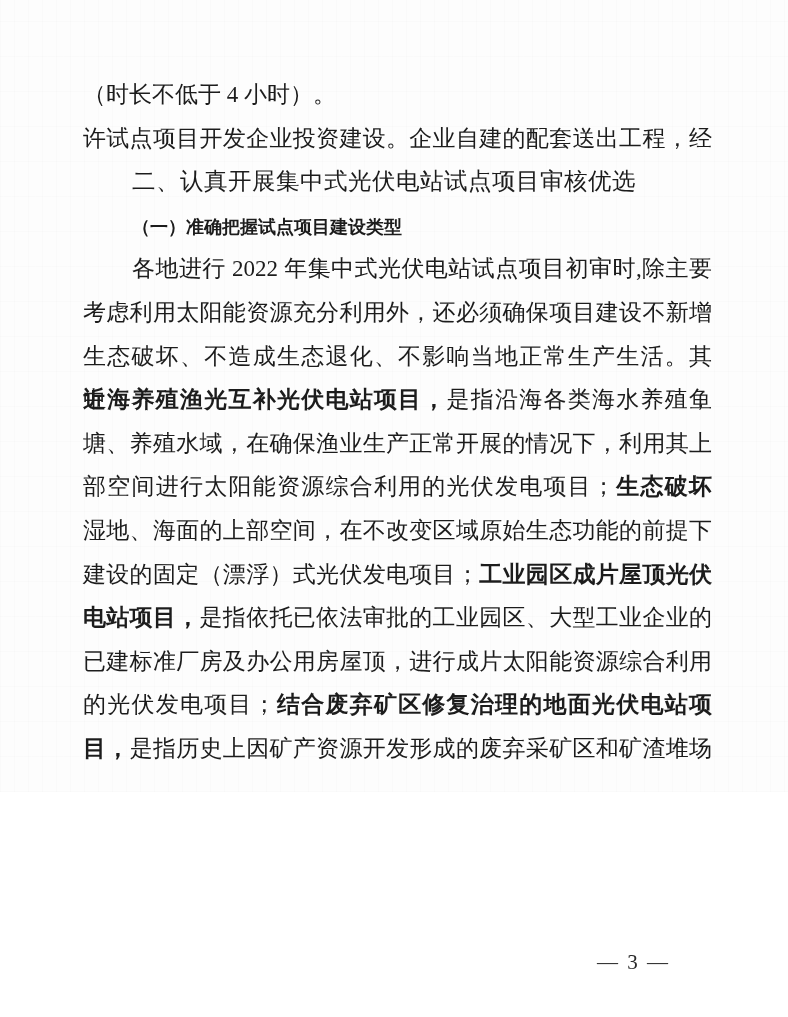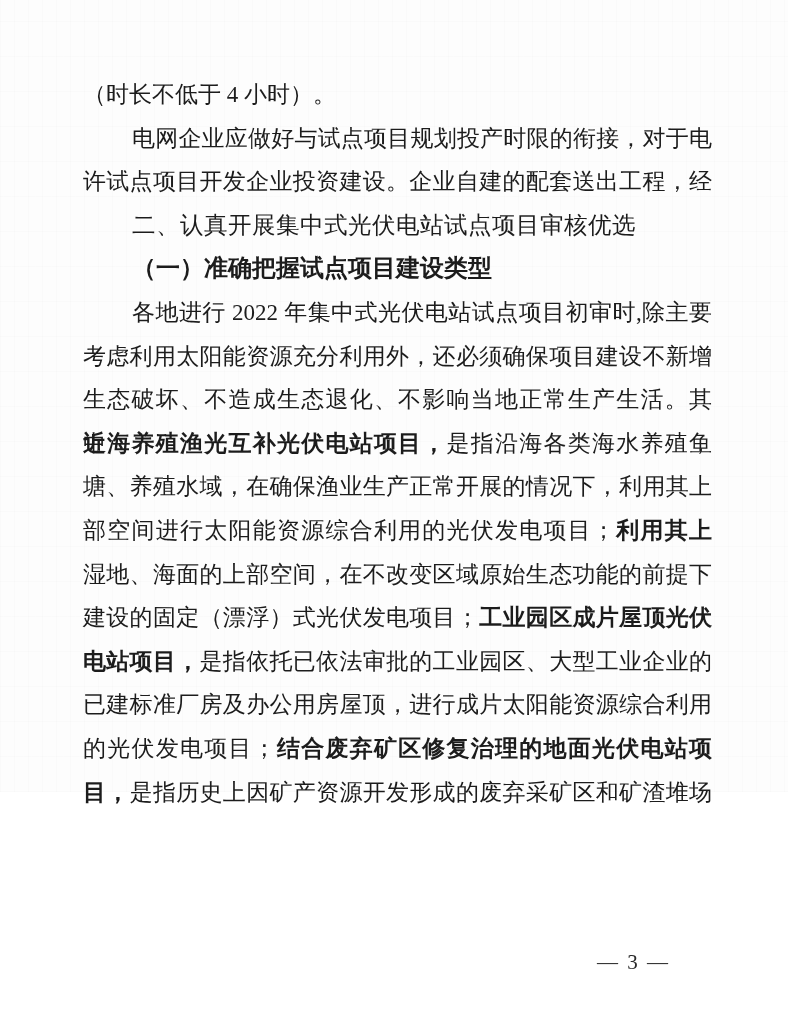--- a/index.html
+++ b/index.html
@@ -25,48 +25,47 @@
     text-align:left;
   }
   .line.indent { text-indent:49px; }
   .line.justify { text-align:justify; text-align-last:justify; }
   .line.heading1 .seg {
     font-family:"Liberation Sans", sans-serif;
     font-weight:400; font-size:23.5px; letter-spacing:0.5px;
   }
   .line.heading2 .seg {
     font-family:"Liberation Serif", serif;
-    font-weight:700; font-size:24px;
+    font-weight:700; font-size:18px;
   }
   .seg { color:var(--ink); }
   .seg.bold {
     font-family:"Liberation Sans", sans-serif;
     font-weight:700;
   }
   .footer {
     position:absolute; top:950px; right:118px;
     font-size:21px; letter-spacing:2px; color:#2a2a2a;
   }
 </style>
 </head>
 <body>
 
 <div class="page">
   <div class="text-block">
       <div class="line body"><span class="seg">（时长不低于 4 小时）。</span></div>
-      <div class="line body indent justify"><span class="seg">电网企业应做好与试点项目规划投产时限的衔接，对于电</span></div>
       <div class="line body justify"><span class="seg">许试点项目开发企业投资建设。企业自建的配套送出工程，经</span></div>
       <div class="line heading1 indent"><span class="seg bold">二、认真开展集中式光伏电站试点项目审核优选</span></div>
       <div class="line heading2 indent"><span class="seg bold">（一）准确把握试点项目建设类型</span></div>
       <div class="line body indent justify"><span class="seg">各地进行 2022 年集中式光伏电站试点项目初审时,除主要</span></div>
       <div class="line body justify"><span class="seg">考虑利用太阳能资源充分利用外，还必须确保项目建设不新增</span></div>
       <div class="line body justify"><span class="seg">生态破坏、不造成生态退化、不影响当地正常生产生活。其中，</span></div>
       <div class="line body justify"><span class="seg bold">近海养殖渔光互补光伏电站项目，</span><span class="seg">是指沿海各类海水养殖鱼</span></div>
       <div class="line body justify"><span class="seg">塘、养殖水域，在确保渔业生产正常开展的情况下，利用其上</span></div>
-      <div class="line body justify"><span class="seg">部空间进行太阳能资源综合利用的光伏发电项目；</span><span class="seg bold">利用其上</span></div>
+      <div class="line body justify"><span class="seg">部空间进行太阳能资源综合利用的光伏发电项目；</span><span class="seg bold">生态破坏</span></div>
       <div class="line body justify"><span class="seg">湿地、海面的上部空间，在不改变区域原始生态功能的前提下</span></div>
       <div class="line body justify"><span class="seg">建设的固定（漂浮）式光伏发电项目；</span><span class="seg bold">工业园区成片屋顶光伏</span></div>
       <div class="line body justify"><span class="seg bold">电站项目，</span><span class="seg">是指依托已依法审批的工业园区、大型工业企业的</span></div>
       <div class="line body justify"><span class="seg">已建标准厂房及办公用房屋顶，进行成片太阳能资源综合利用</span></div>
       <div class="line body justify"><span class="seg">的光伏发电项目；</span><span class="seg bold">结合废弃矿区修复治理的地面光伏电站项</span></div>
       <div class="line body justify"><span class="seg bold">目，</span><span class="seg">是指历史上因矿产资源开发形成的废弃采矿区和矿渣堆场</span></div>
     </div>
   <div class="footer">
     <span>— 3 —</span>
   </div>

